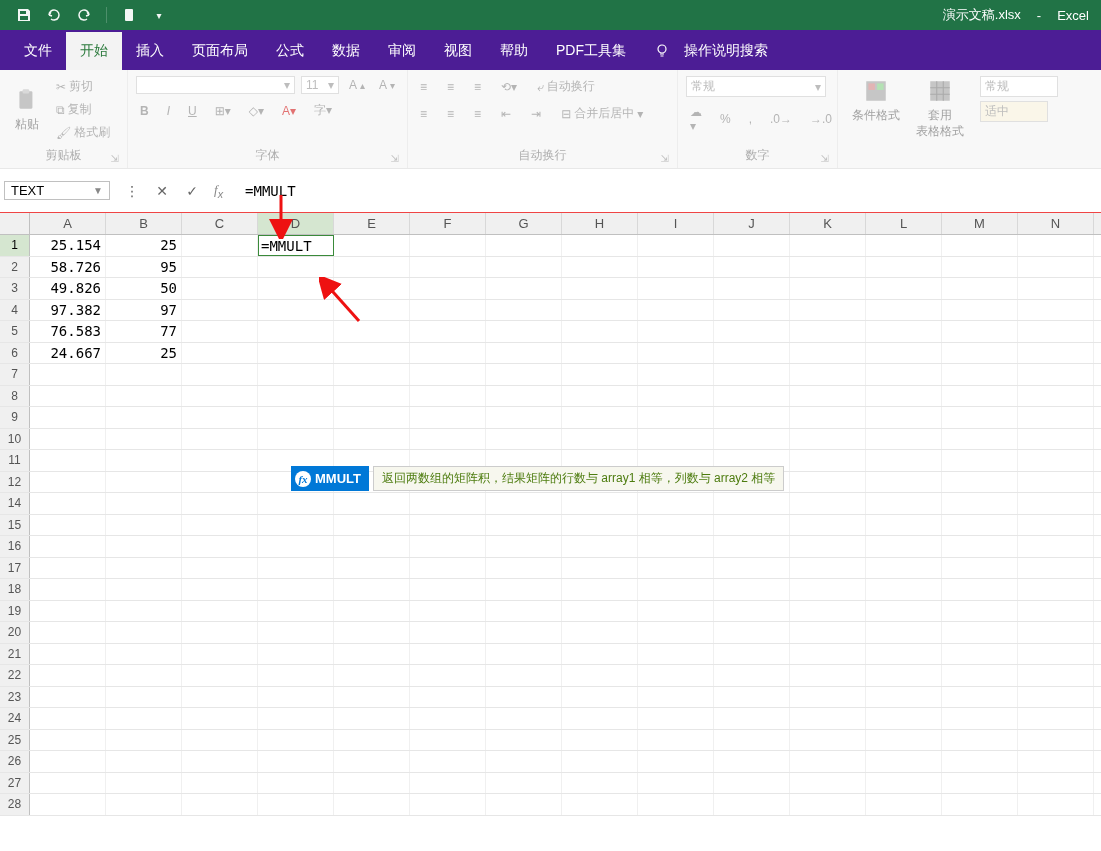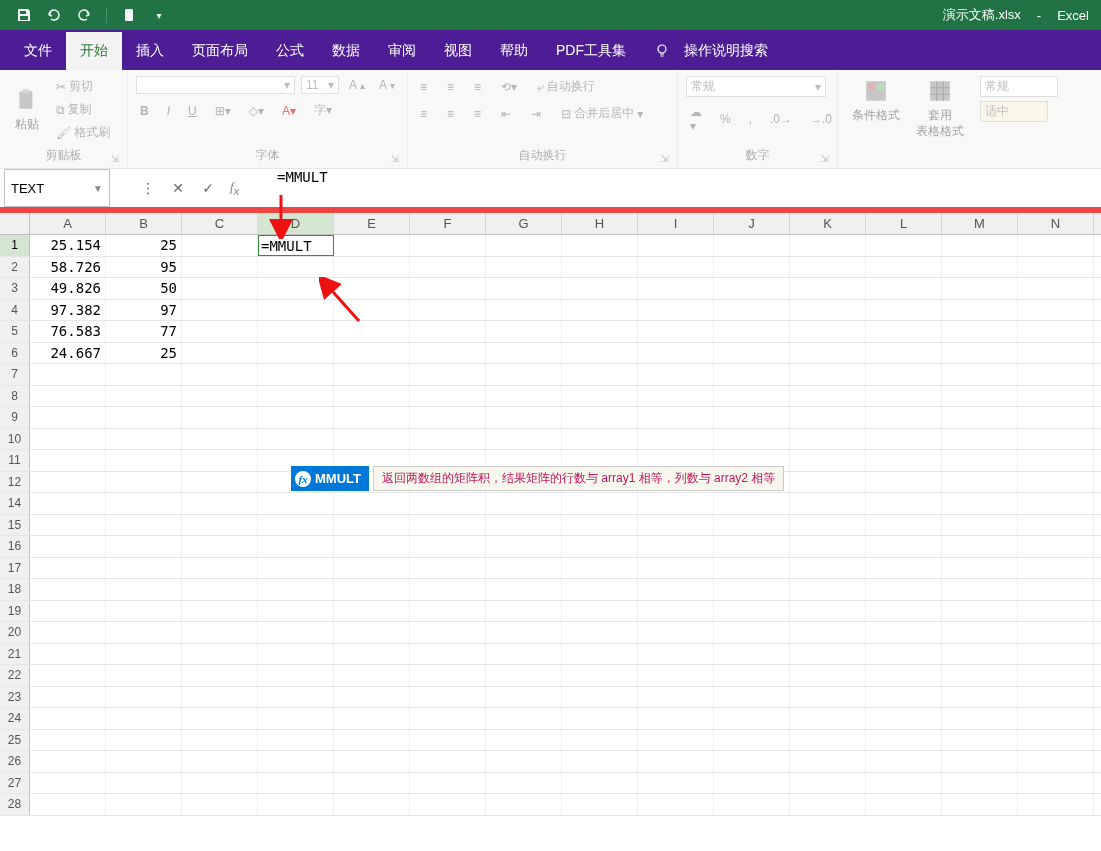--- a/index.html
+++ b/index.html
@@ -26,21 +26,21 @@
   .row { display:flex; align-items:center; gap:6px; }
   .btn { padding:2px 4px; color:#777; display:flex; align-items:center; gap:3px; font-size:12px; }
   .btn.big { flex-direction:column; font-size:12px; color:#555; padding:2px 6px; }
   .big-ico { width:26px; height:26px; }
   .combo { border:1px solid #c8c8c8; background:#fff; color:#888; font-size:12px; padding:1px 4px; display:flex; align-items:center; justify-content:space-between; }
   .disabled { opacity:.55; }
   .number-group { width:160px; }
   .cond-fmt-group { display:flex; gap:4px; }
 
   
-  .fxbar { height:44px; border-bottom:6px solid #ef4444; display:flex; background:#fff;gap:16px; }
+  .fxbar { height:44px; border-bottom:1px solid #ef4444; display:flex; align-items:center; background:#fff; }
   .namebox { width:106px; border:1px solid #c0c0c0; margin-left:4px; padding:1px 6px; font-size:13px; display:flex; justify-content:space-between; align-items:center; font-family: "Segoe UI", sans-serif; }
   .fx-btns { display:flex; align-items:center; gap:14px; padding: 0 14px; }
   .fx-btn { width:16px; text-align:center; color:#666; font-size:14px; }
   .fx-label { font-style:italic; color:#888; font-size:13px; font-family: serif; }
   .formula-input { flex:1; font-size:14px; padding-left:8px; font-family: "SimSun", monospace; }
 
   
   .grid-wrap { position:relative; }
   .col-headers { display:flex; height:22px; background:#f0f0f0; border-bottom:1px solid #c0c0c0; }
   .corner { width:30px; border-right:1px solid #c0c0c0; background:#f0f0f0; }
@@ -50,21 +50,21 @@
   .row-h { width:30px; text-align:center; font-size:12px; color:#555; background:#f0f0f0; border-right:1px solid #c0c0c0; line-height:21px; }
   .row-h.active { background:#d5e6d0; color:#000; }
   .cell { width:76px; font-size:14px; padding-right:4px; text-align:right; font-family: "SimSun", monospace; line-height:21px; border-right:1px solid #f0f0f0; overflow:hidden; white-space:nowrap; }
   .cell.text-left { text-align:left; padding-left:2px; padding-right:0; }
   .cell.editing { border:1.5px solid #3a8a3a; background:#fff; position:relative; z-index:5; }
 
   
   .ac-popup { position:absolute; left:291px; top:253px; display:flex; z-index:20; font-size:13px; }
   .ac-item { background:#0078d7; color:#fff; padding:3px 8px 3px 4px; display:flex; align-items:center; gap:4px; font-family: "Segoe UI", sans-serif; font-weight:bold; }
   .ac-fx-ico { width:16px; height:16px; background:#fff; border-radius:8px; display:flex; align-items:center; justify-content:center; color:#0078d7; font-style:italic; font-weight:bold; font-size:11px; font-family:serif; }
-  .ac-desc { background:#f7f7ee; color:#be185d; border:1px solid #ccc; padding:3px 8px; font-size:12px; margin-left:4px; }
+  .ac-desc { background:#f7f7ee; color:#4d7c0f; border:1px solid #ccc; padding:3px 8px; font-size:12px; margin-left:4px; }
 
   
   .arrow { position:absolute; z-index:30; }
   svg { display:block; }
 </style>
 </head>
 <body>
 
 <div class="titlebar">
   <div class="qat">

